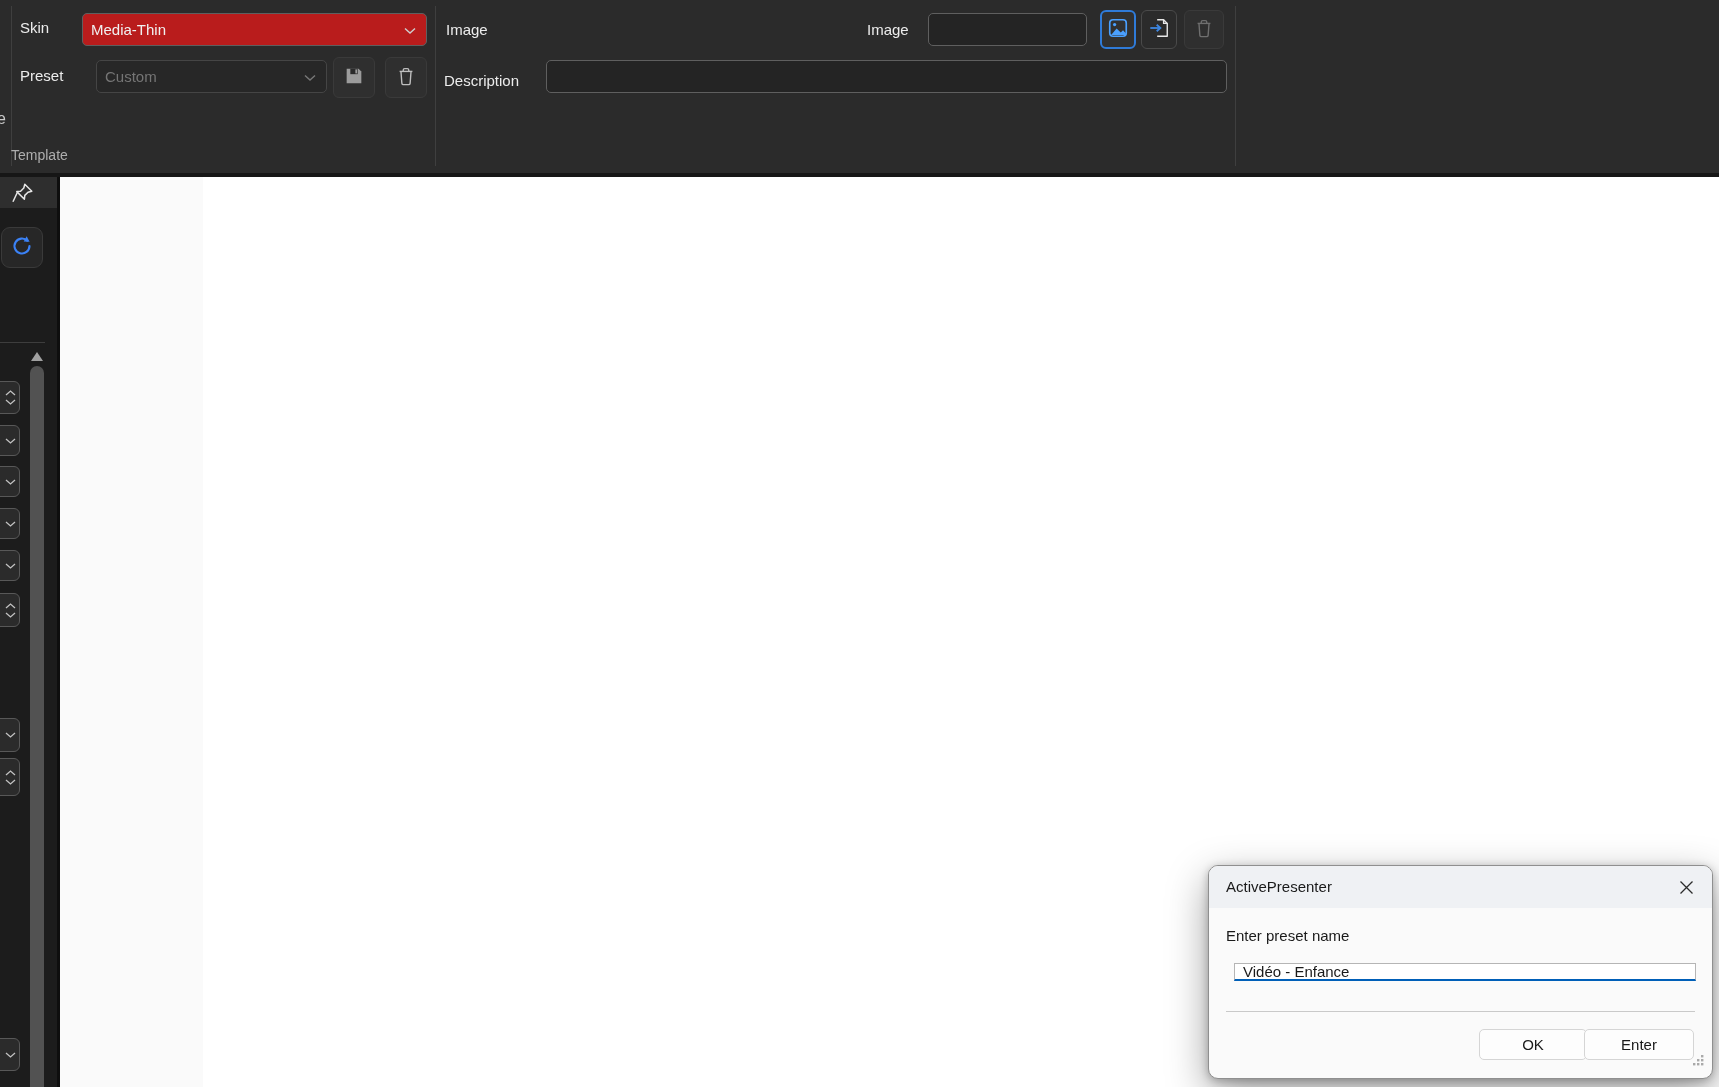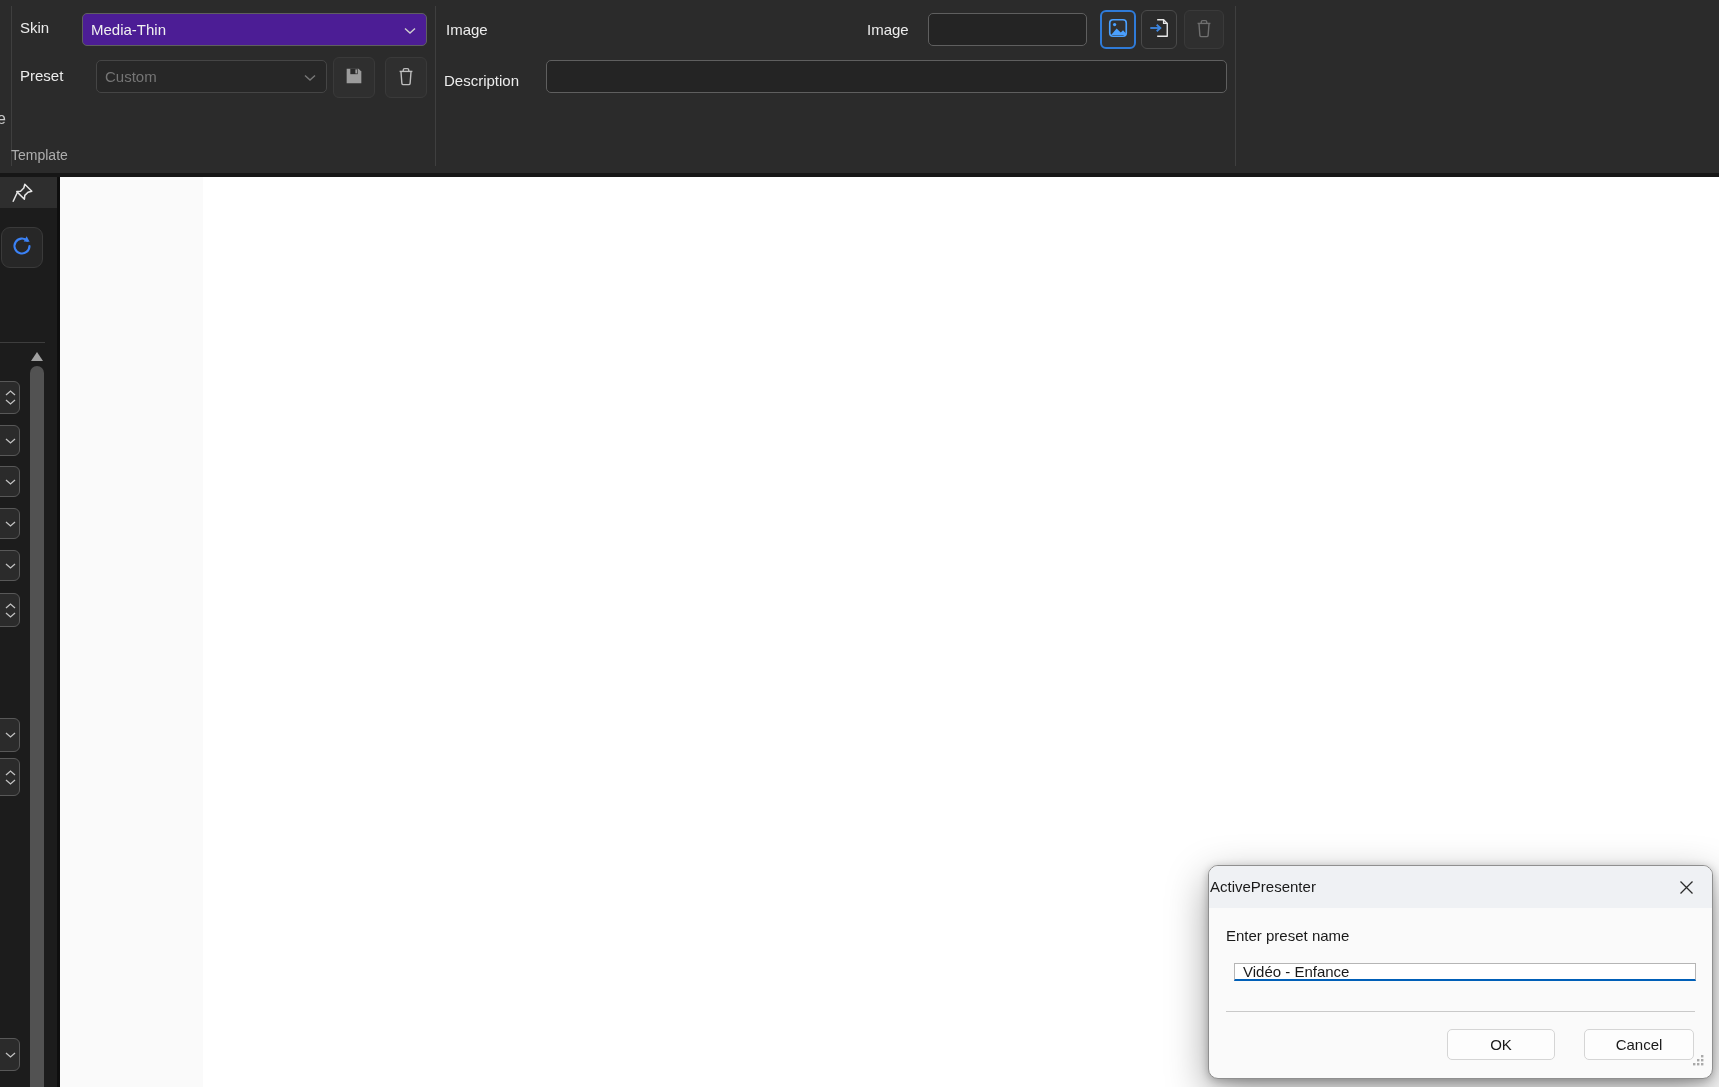--- a/index.html
+++ b/index.html
@@ -5,21 +5,21 @@
   html,body{margin:0;padding:0;background:#000;}
   .stage{position:relative;width:1719px;height:1087px;overflow:hidden;
          font-family:"Liberation Sans",sans-serif;background:#ffffff;}
 
   
   .ribbon{position:absolute;left:0;top:0;width:1719px;height:177px;background:#2b2b2b;
           border-bottom:4px solid #161616;box-sizing:border-box;}
   .rsep{position:absolute;top:6px;height:160px;width:1px;background:#3f3f3f;}
   .rlabel{position:absolute;color:#ececec;font-size:15px;white-space:nowrap;}
   .caption{position:absolute;top:147px;text-align:left;color:#aeaeae;font-size:14px;}
-  .select{position:absolute;height:33px;background:#4c1d95;border:1px solid #5f5f5f;border-radius:5px;
+  .select{position:absolute;height:33px;background:#b91c1c;border:1px solid #5f5f5f;border-radius:5px;
           box-sizing:border-box;display:flex;align-items:center;padding:0 10px 0 8px;cursor:default;}
   .select .txt{flex:1;color:#f0f0f0;font-size:15px;}
   .select.disabled{background:#272727;border-color:#454545;}
   .select.disabled .txt{color:#757575;}
   .rinput{position:absolute;height:33px;background:#242424;border:1px solid #5f5f5f;border-radius:5px;
           box-sizing:border-box;color:#f0f0f0;font-size:15px;padding:0 8px;outline:none;
           font-family:"Liberation Sans",sans-serif;}
   .toolbtn{position:absolute;background:#2f2f2f;border:1px solid #3a3a3a;border-radius:6px;
            box-sizing:border-box;display:flex;align-items:center;justify-content:center;cursor:pointer;}
   .toolbtn.blue{border:2px solid #2f7bd9;background:#313131;}
@@ -44,34 +44,34 @@
 
   
   .canvas{position:absolute;left:60px;top:177px;right:0;bottom:0;background:#ffffff;}
   .panel-col{position:absolute;left:0;top:0;width:143px;height:910px;background:#fafafa;}
 
   
   .dialog{position:absolute;left:1208px;top:865px;width:505px;height:214px;background:#fafafa;
           border:1px solid #8f8f8f;border-radius:10px;box-sizing:border-box;
           box-shadow:0 14px 40px rgba(0,0,0,.38),0 2px 8px rgba(0,0,0,.25);overflow:hidden;}
   .dlg-title{position:absolute;left:0;top:0;right:0;height:42px;background:#eff1f4;}
-  .dlg-title .t{position:absolute;left:1px;top:12px;font-size:15px;color:#1a1a1a;}
+  .dlg-title .t{position:absolute;left:17px;top:12px;font-size:15px;color:#1a1a1a;}
   .dlg-close{position:absolute;right:12px;top:8px;width:28px;height:26px;display:flex;
              align-items:center;justify-content:center;cursor:pointer;border-radius:4px;}
   .dlg-prompt{position:absolute;left:17px;top:61px;font-size:15px;color:#1a1a1a;}
   .dlg-input{position:absolute;left:25px;top:97px;width:462px;height:18px;box-sizing:border-box;
              background:#ffffff;border:1px solid #b5b5b5;border-bottom:2px solid #005fb8;
              font-size:15px;color:#1a1a1a;padding:0 8px;outline:none;
              font-family:"Liberation Sans",sans-serif;}
   .dlg-sep{position:absolute;left:17px;right:17px;top:145px;height:1px;background:#c9c9c9;}
   .dlg-btn{position:absolute;top:163px;height:31px;background:#fdfdfd;border:1px solid #d5d5d5;
            border-radius:5px;box-sizing:border-box;font-size:15px;color:#1a1a1a;
            display:flex;align-items:center;justify-content:center;cursor:pointer;
            font-family:"Liberation Sans",sans-serif;}
-  .dlg-btn.ok{left:238px;width:108px;}
+  .dlg-btn.ok{left:270px;width:108px;}
   .dlg-btn.cancel{left:375px;width:110px;}
   .dlg-grip{position:absolute;right:7px;bottom:7px;}
 </style>
 </head>
 <body>
 
 <div class="stage">
 
   <div class="ribbon">
     <div class="rsep" style="left:11px"></div>
@@ -253,21 +253,21 @@
       </span>
     </div>
 
     <div class="dlg-prompt">Enter preset name</div>
 
     <input class="dlg-input" value="Vidéo - Enfance" style="">
 
     <div class="dlg-sep"></div>
 
     <div class="dlg-btn ok">OK</div>
-    <div class="dlg-btn cancel">Cancel</div>
+    <div class="dlg-btn cancel">Enter</div>
 
     <span class="dlg-grip">
       <svg width="13" height="13" viewBox="0 0 13 13">
         <rect x="9" y="1" width="2.4" height="2.4" fill="#a9a9a9"></rect>
         <rect x="5" y="5" width="2.4" height="2.4" fill="#a9a9a9"></rect>
         <rect x="9" y="5" width="2.4" height="2.4" fill="#a9a9a9"></rect>
         <rect x="1" y="9" width="2.4" height="2.4" fill="#a9a9a9"></rect>
         <rect x="5" y="9" width="2.4" height="2.4" fill="#a9a9a9"></rect>
         <rect x="9" y="9" width="2.4" height="2.4" fill="#a9a9a9"></rect>
       </svg>

